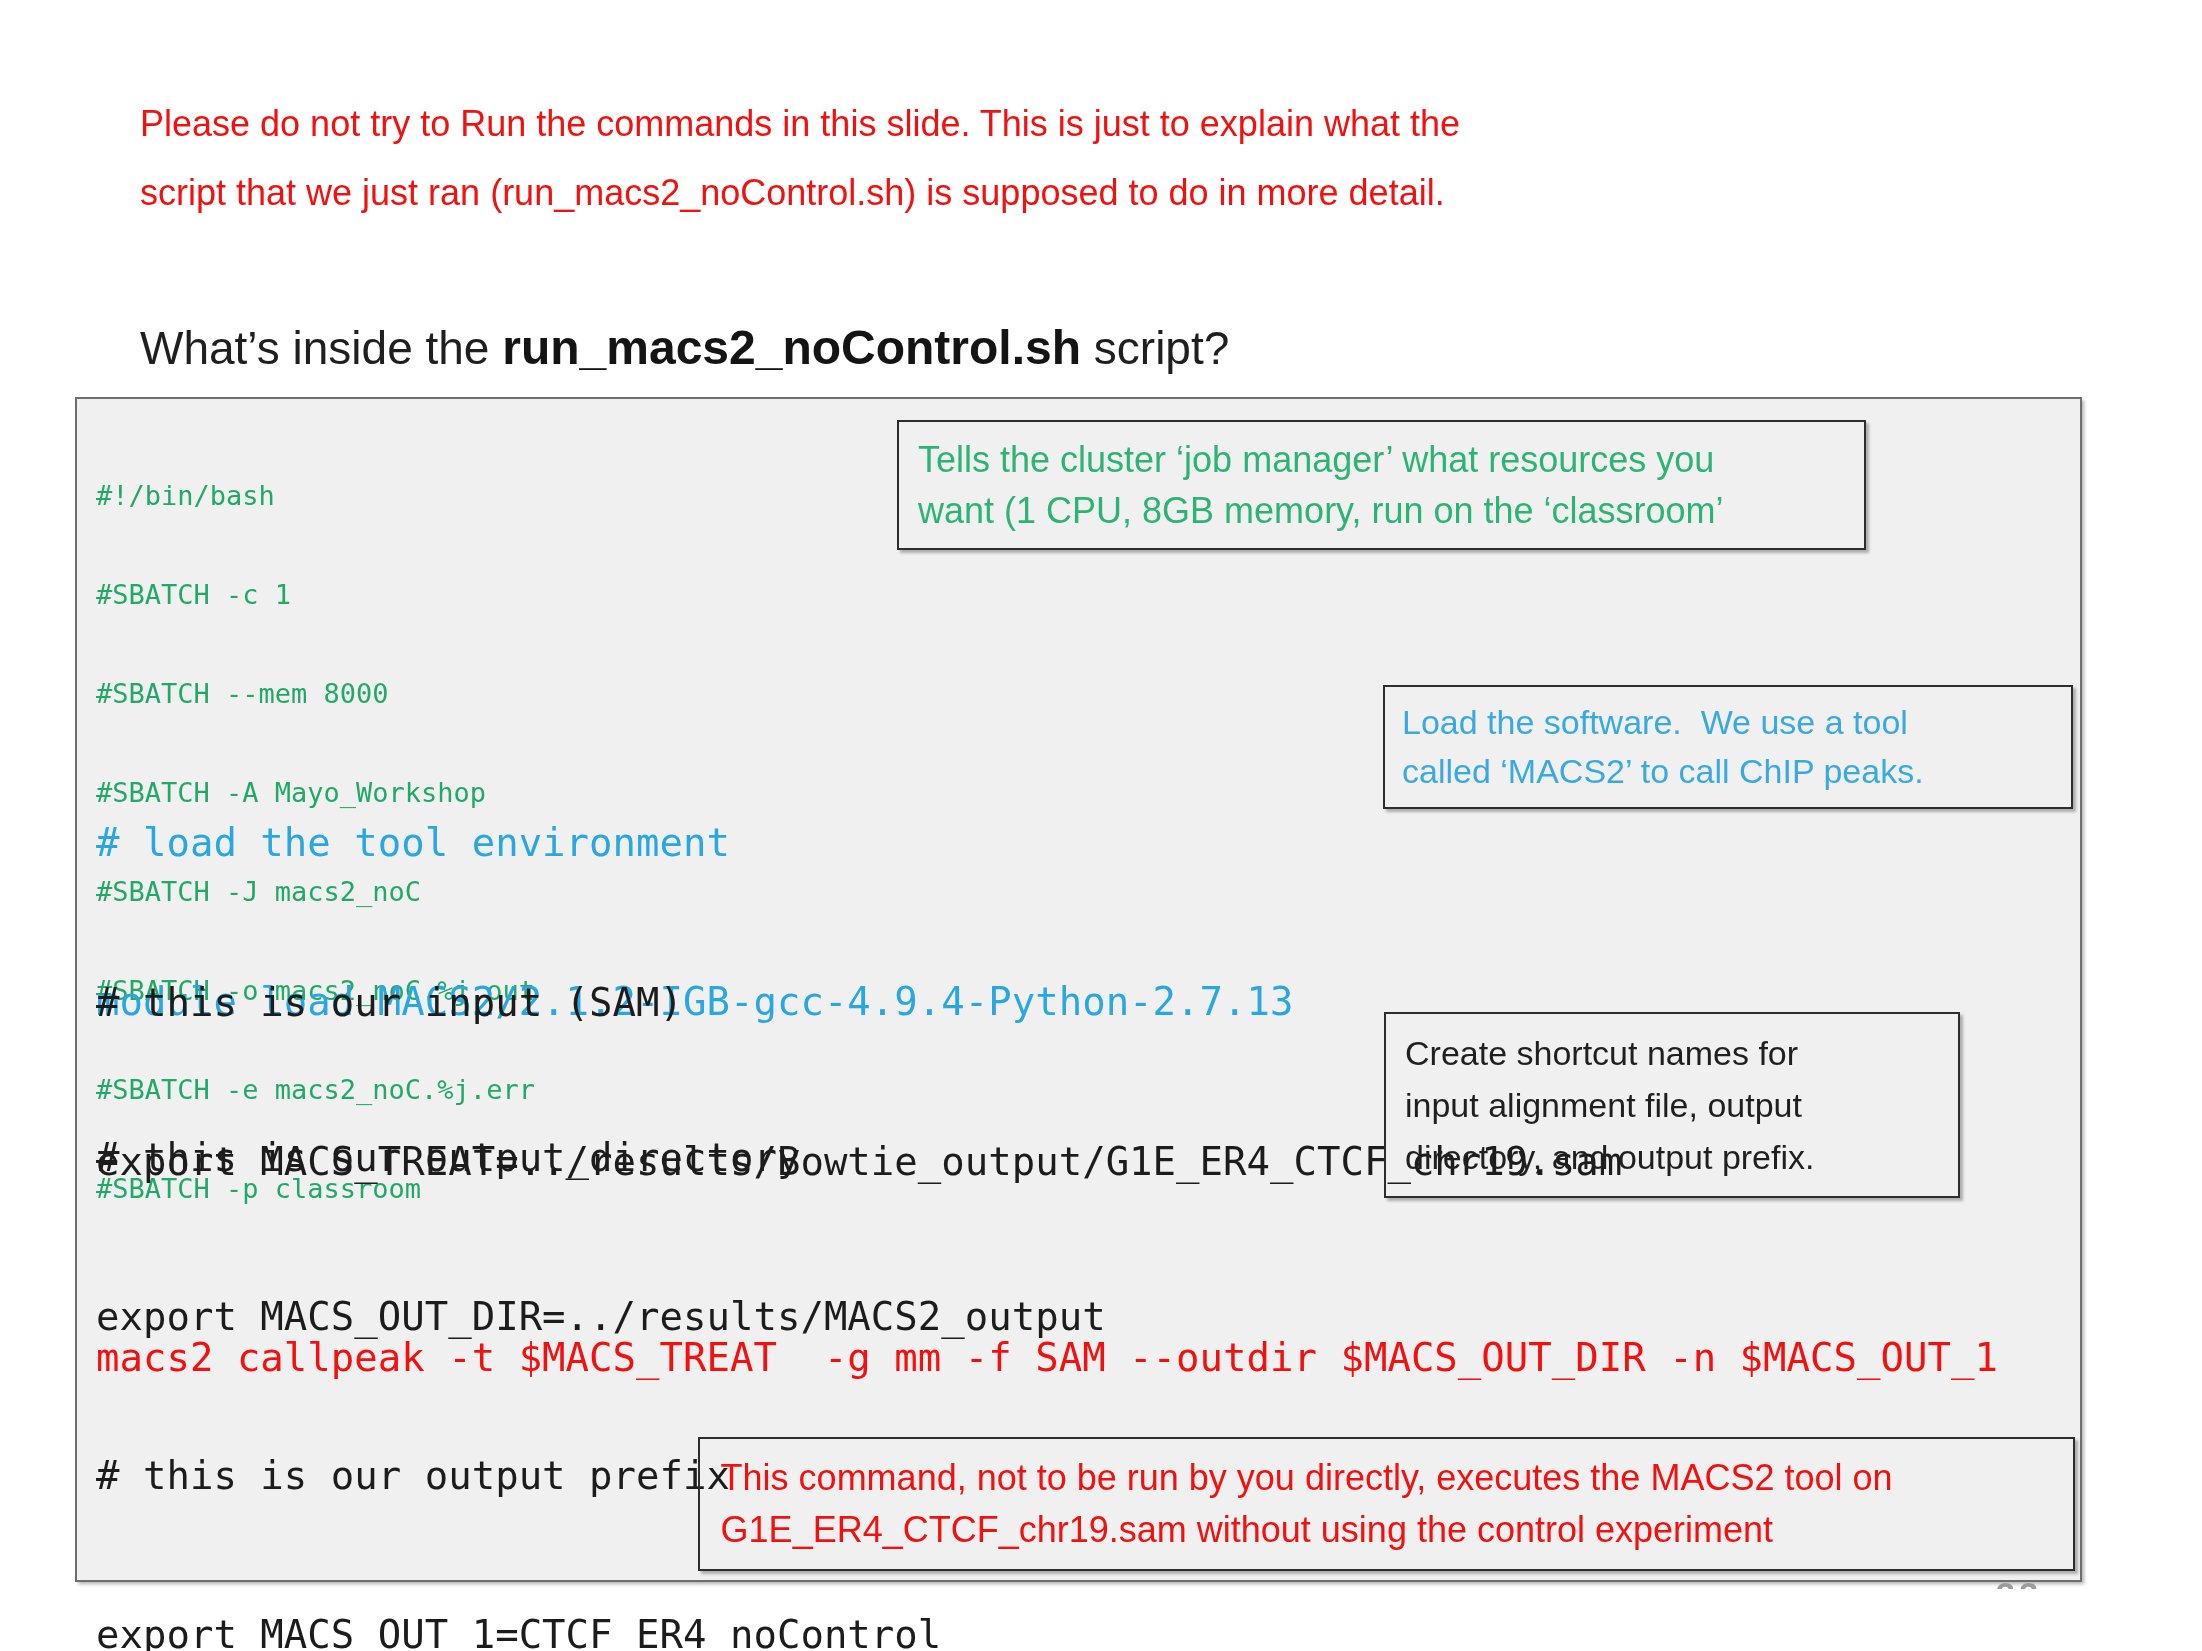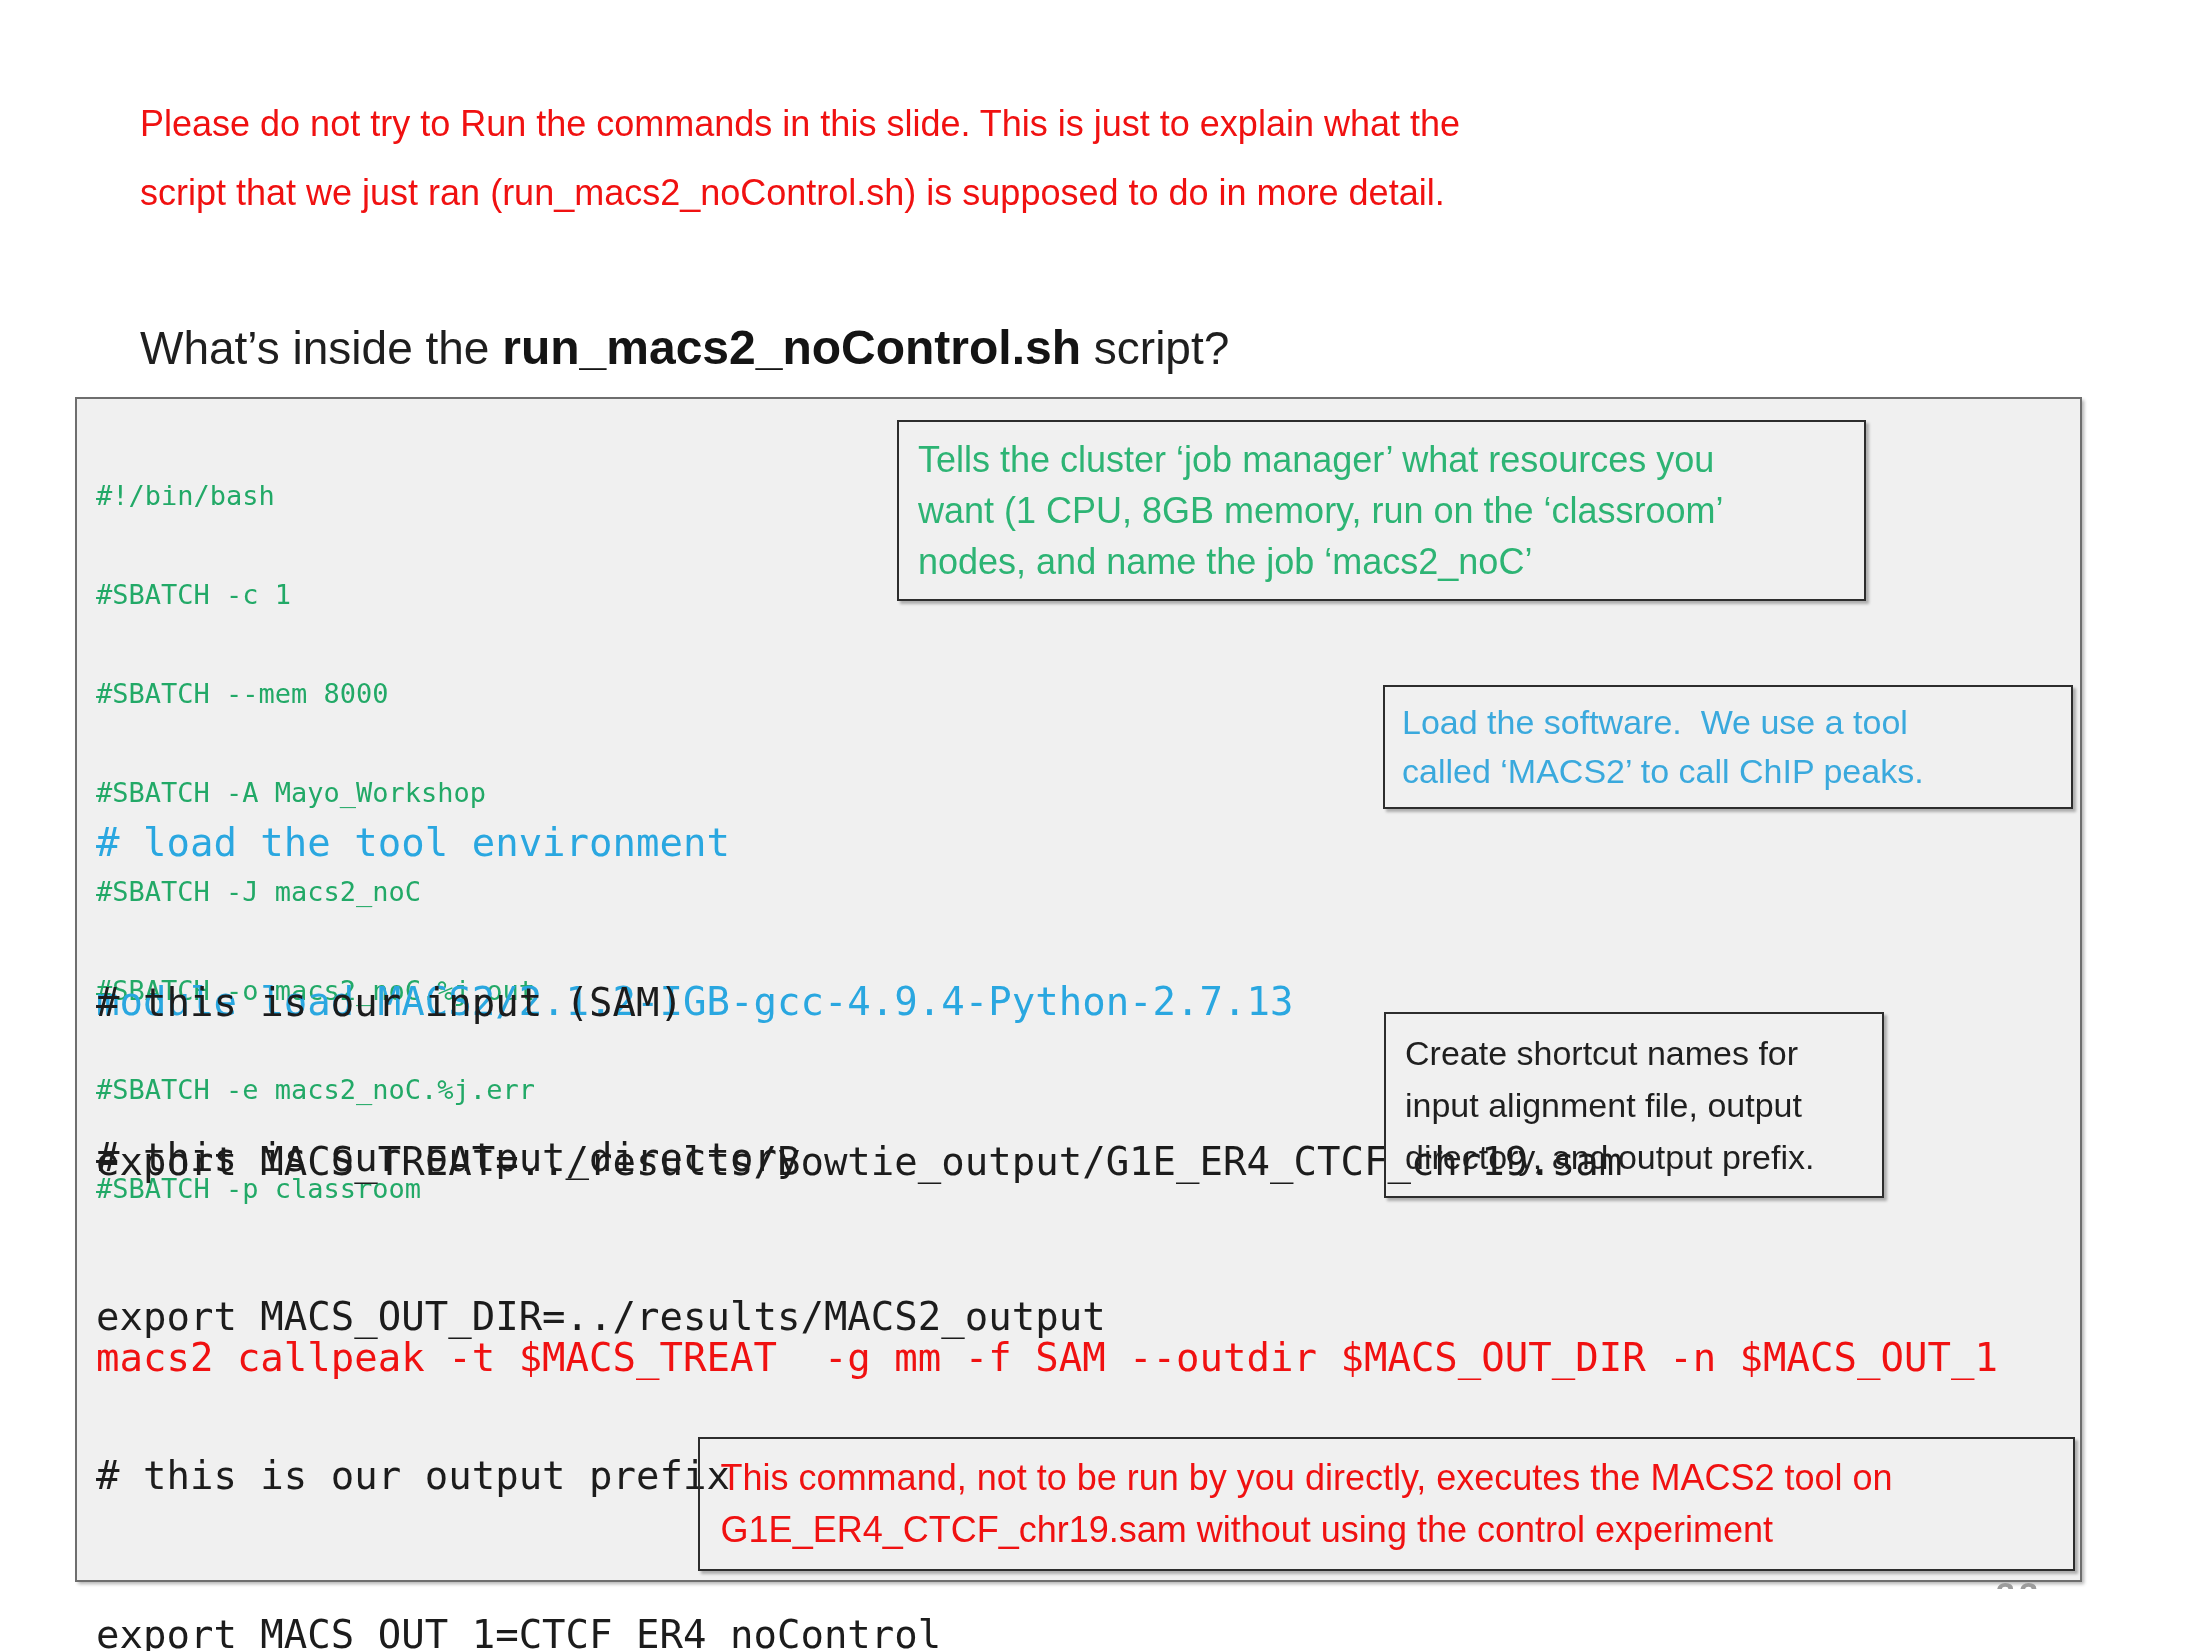--- a/index.html
+++ b/index.html
@@ -77,21 +77,21 @@
     left: 810px; top: 20.6px; width: 969px;
     padding: 12px 19px;
     color: var(--green_note); font-size: 36px; line-height: 51px;
   }
   .note-software {
     left: 1296px; top: 286px; width: 690px;
     padding: 11.2px 17px;
     color: var(--blue_note); font-size: 34px; line-height: 49px;
   }
   .note-shortcuts {
-    left: 1297px; top: 613px; width: 500px;
+    left: 1297px; top: 613px; width: 576px;
     padding: 13px 19px;
     color: #1f1f1f; font-size: 34px; line-height: 52px;
   }
   .note-command {
     left: 611px; top: 1038px; width: 1377px;
     padding: 13px 20.6px;
     color: var(--red); font-size: 36px; line-height: 52px;
   }
 
   .page-num-clip {
@@ -127,21 +127,20 @@
       <div>#SBATCH -A Mayo_Workshop</div>
       <div>#SBATCH -J macs2_noC</div>
       <div>#SBATCH -o macs2_noC.%j.out</div>
       <div>#SBATCH -e macs2_noC.%j.err</div>
       <div>#SBATCH -p classroom</div>
     </div>
 
     <div class="note note-resources">
       <div class="nline">Tells the cluster ‘job manager’ what resources you</div>
       <div class="nline">want (1 CPU, 8GB memory, run on the ‘classroom’</div>
-      <div class="nline">nodes, and name the job ‘macs2_noC’</div>
     </div>
 
     <div class="code code-lg env-block">
       <div># load the tool environment</div>
       <div>module load MACS2/2.1.2-IGB-gcc-4.9.4-Python-2.7.13</div>
     </div>
 
     <div class="note note-software">
       <div class="nline">Load the software.  We use a tool</div>
       <div class="nline">called ‘MACS2’ to call ChIP peaks.</div>

